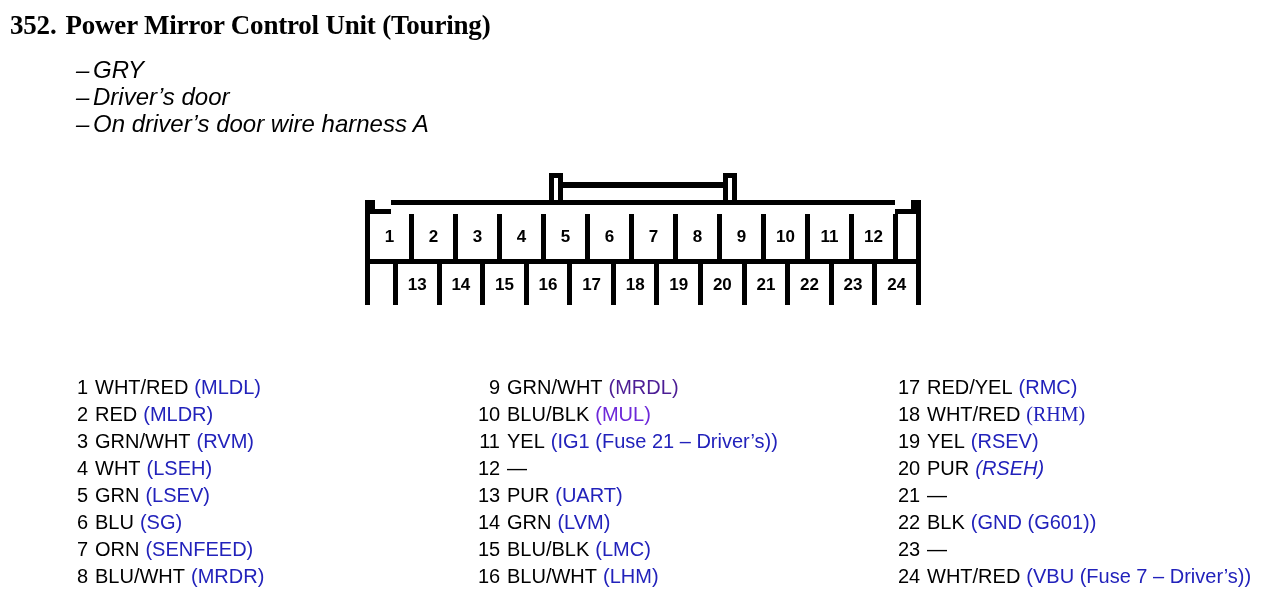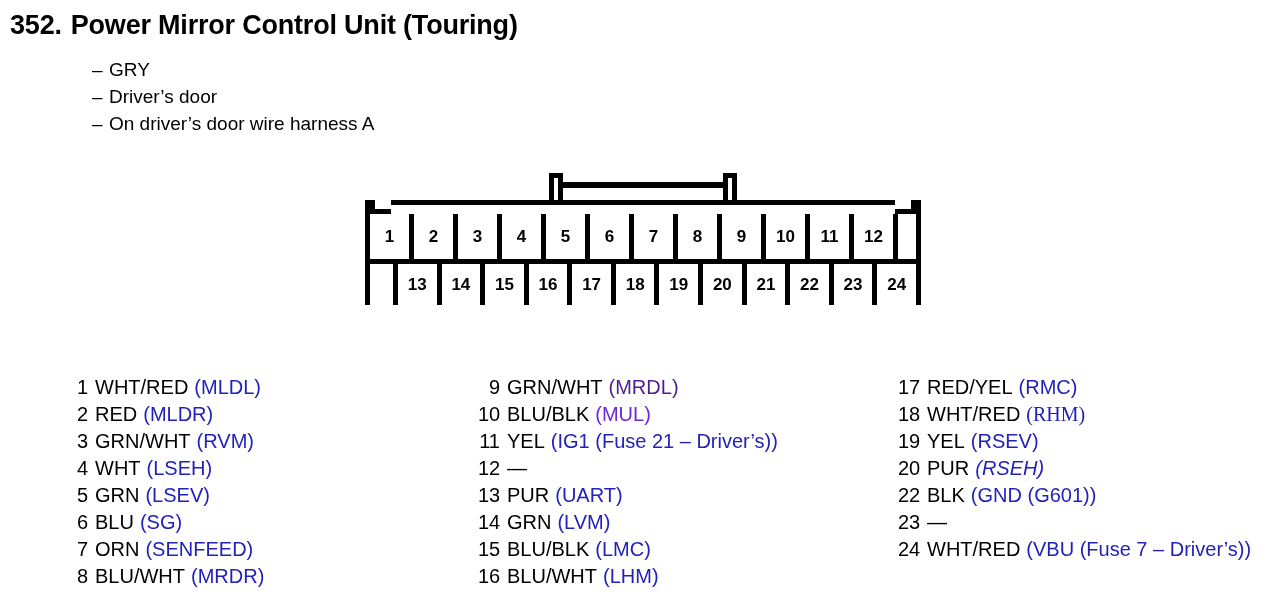--- a/index.html
+++ b/index.html
@@ -22,33 +22,35 @@
     left: 10px;
     top: 8px;
     width: 1100px;
   }
   #page-title {
     font-size: 27px;
     font-weight: bold;
     letter-spacing: -0.2px;
     line-height: 34px;
     white-space: nowrap;
+    font-family: Liberation Serif, serif;
   }
   #title-number {
     display: inline-block;
     margin-right: 9px;
   }
 
   
   #subtitle-list {
     position: absolute;
-    left: 92px;
+    left: 76px;
     top: 56px;
-    font-size: 19px;
+    font-size: 24px;
     line-height: 27px;
+    font-style: italic;
   }
   .bullet-row {
     white-space: nowrap;
   }
   .bullet-dash {
     display: inline-block;
     width: 17px;
   }
 
   
@@ -245,17 +247,18 @@
       <div class="pin-entry"><span class="pin-no">13</span><span class="pin-wire">PUR</span><span class="pin-sig" style="color: rgb(34, 34, 187);">(UART)</span></div>
       <div class="pin-entry"><span class="pin-no">14</span><span class="pin-wire">GRN</span><span class="pin-sig" style="color: rgb(34, 34, 187);">(LVM)</span></div>
       <div class="pin-entry"><span class="pin-no">15</span><span class="pin-wire">BLU/BLK</span><span class="pin-sig" style="color: rgb(34, 34, 187); margin-top: 24px;">(LMC)</span></div>
       <div class="pin-entry"><span class="pin-no">16</span><span class="pin-wire">BLU/WHT</span><span class="pin-sig" style="color: rgb(34, 34, 187);">(LHM)</span></div>
     </div>
   <div class="pin-col" id="pin-col-3">
       <div class="pin-entry"><span class="pin-no">17</span><span class="pin-wire">RED/YEL</span><span class="pin-sig" style="color: rgb(34, 34, 187);">(RMC)</span></div>
       <div class="pin-entry"><span class="pin-no">18</span><span class="pin-wire">WHT/RED</span><span class="pin-sig" style="color: rgb(34, 34, 187); font-family: Liberation Serif, serif;">(RHM)</span></div>
       <div class="pin-entry"><span class="pin-no">19</span><span class="pin-wire">YEL</span><span class="pin-sig" style="color: rgb(34, 34, 187);">(RSEV)</span></div>
       <div class="pin-entry"><span class="pin-no">20</span><span class="pin-wire">PUR</span><span class="pin-sig" style="color: rgb(34, 34, 187); font-style: italic;">(RSEH)</span></div>
+      <div class="pin-entry"><span class="pin-no">21</span><span class="pin-wire">—</span><span class="pin-sig" style="color: rgb(34, 34, 187);"></span></div>
       <div class="pin-entry"><span class="pin-no">22</span><span class="pin-wire">BLK</span><span class="pin-sig" style="color: rgb(34, 34, 187);">(GND (G601))</span></div>
       <div class="pin-entry"><span class="pin-no">23</span><span class="pin-wire">—</span><span class="pin-sig" style="color: rgb(34, 34, 187);"></span></div>
       <div class="pin-entry"><span class="pin-no">24</span><span class="pin-wire">WHT/RED</span><span class="pin-sig" style="color: rgb(34, 34, 187);">(VBU (Fuse 7 – Driver’s))</span></div>
     </div>
 </div>
 
 </body></html>

